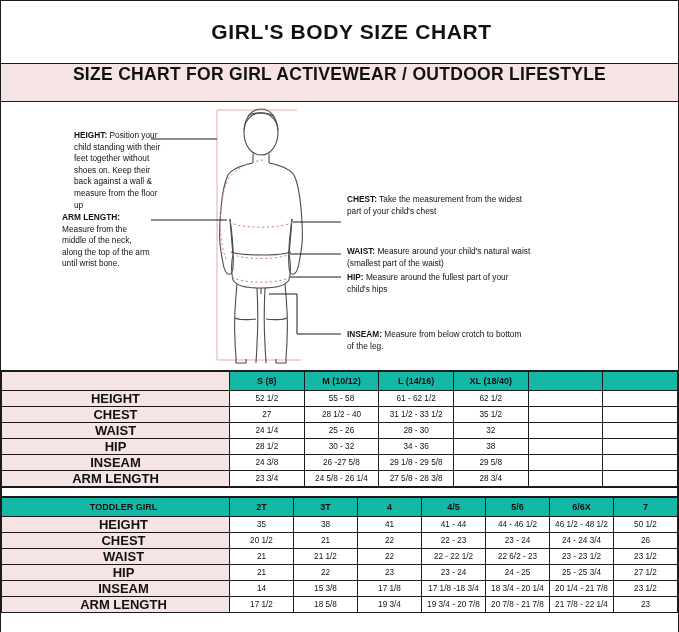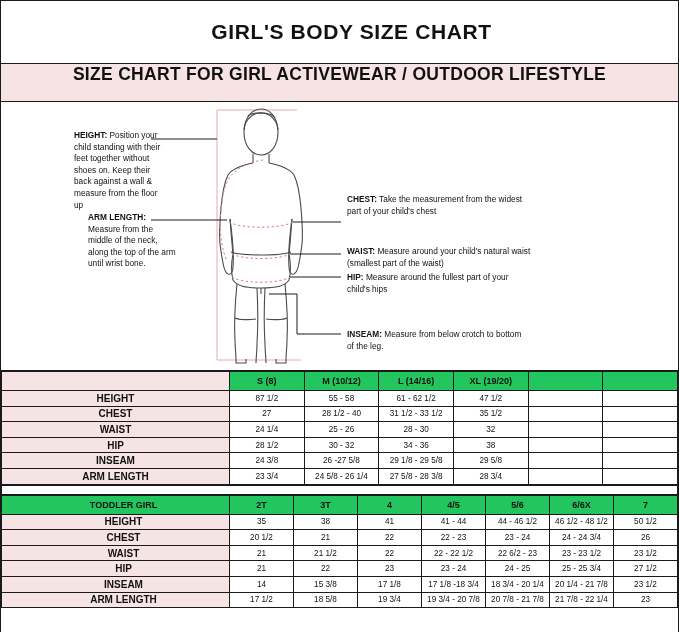--- a/index.html
+++ b/index.html
@@ -82,30 +82,30 @@
     border: 1px solid #1a1a1a;
     font-size: 8.2px;
     text-align: center;
     height: 15.6px;
     padding: 0 1px;
     font-weight: normal;
     white-space: nowrap;
     overflow: hidden;
   }
   .hdr-row td {
-    background: #22c55e;
+    background: #14b8a6;
     font-weight: bold;
     font-size: 9px;
     height: 19px;
   }
   .hdr-row td.blank { background: #f6e3e4; }
   .rowlabel {
     background: #f6e3e4;
     font-weight: bold;
-    font-size: 10px;
+    font-size: 13px;
     text-align: center;
   }
   .t1 .rowlabel { width: 228px; }
   .t2 .rowlabel { width: 228px; padding-left: 17px; }
   .spacer-row td {
     border-left: 1px solid #1a1a1a;
     border-right: 1px solid #1a1a1a;
     border-top: 1px solid #1a1a1a;
     border-bottom: 1px solid #1a1a1a;
     height: 9px;
@@ -200,21 +200,21 @@
       <g stroke="#1a1a1a" stroke-width="1" fill="none">
         <line x1="150" y1="37" x2="216" y2="37"></line>
         <line x1="150" y1="118" x2="226" y2="118"></line>
       </g>
     </svg>
 
     <div class="anno left" style="left:73px; top:28px; width:88px;">
       <b>HEIGHT:</b><span> Position your child standing with their feet together without shoes on. Keep their back against a wall &amp; measure from the floor up</span>
     </div>
 
-    <div class="anno left" style="left:87px; top:110px; width:88px;">
+    <div class="anno left" style="left:61px; top:110px; width:88px;">
       <b>ARM LENGTH:</b><span>  Measure from the middle of the neck, along the top of the arm until wrist bone.</span>
     </div>
 
     <div class="anno left" style="left:346px; top:92px; width:182px;">
       <b>CHEST:</b><span> Take the measurement from the widest part of your child's chest</span>
     </div>
 
     <div class="anno left" style="left:346px; top:144px; width:188px;">
       <b>WAIST:</b><span> Measure around your child's natural waist (smallest part of the waist)</span>
     </div>
@@ -229,31 +229,31 @@
   </div>
 
   <div class="tbl-wrap">
     <table class="t1">
       <tbody>
           <tr class="hdr-row">
         <td class="rowlabel blank"></td>
         <td>S (8)</td>
         <td>M (10/12)</td>
         <td>L (14/16)</td>
-        <td>XL (19/20)</td>
+        <td>XL (18/40)</td>
         <td></td>
         <td></td>
       </tr>
 
       <tr>
         <td class="rowlabel">HEIGHT</td>
-        <td>87 1/2</td>
+        <td>52 1/2</td>
         <td>55 - 58</td>
         <td>61 -  62 1/2</td>
-        <td>47 1/2</td>
+        <td>62 1/2</td>
         <td></td>
         <td></td>
       </tr>
       <tr>
         <td class="rowlabel">CHEST</td>
         <td>27</td>
         <td>28 1/2 - 40</td>
         <td>31 1/2 - 33 1/2</td>
         <td>35 1/2</td>
         <td></td>

